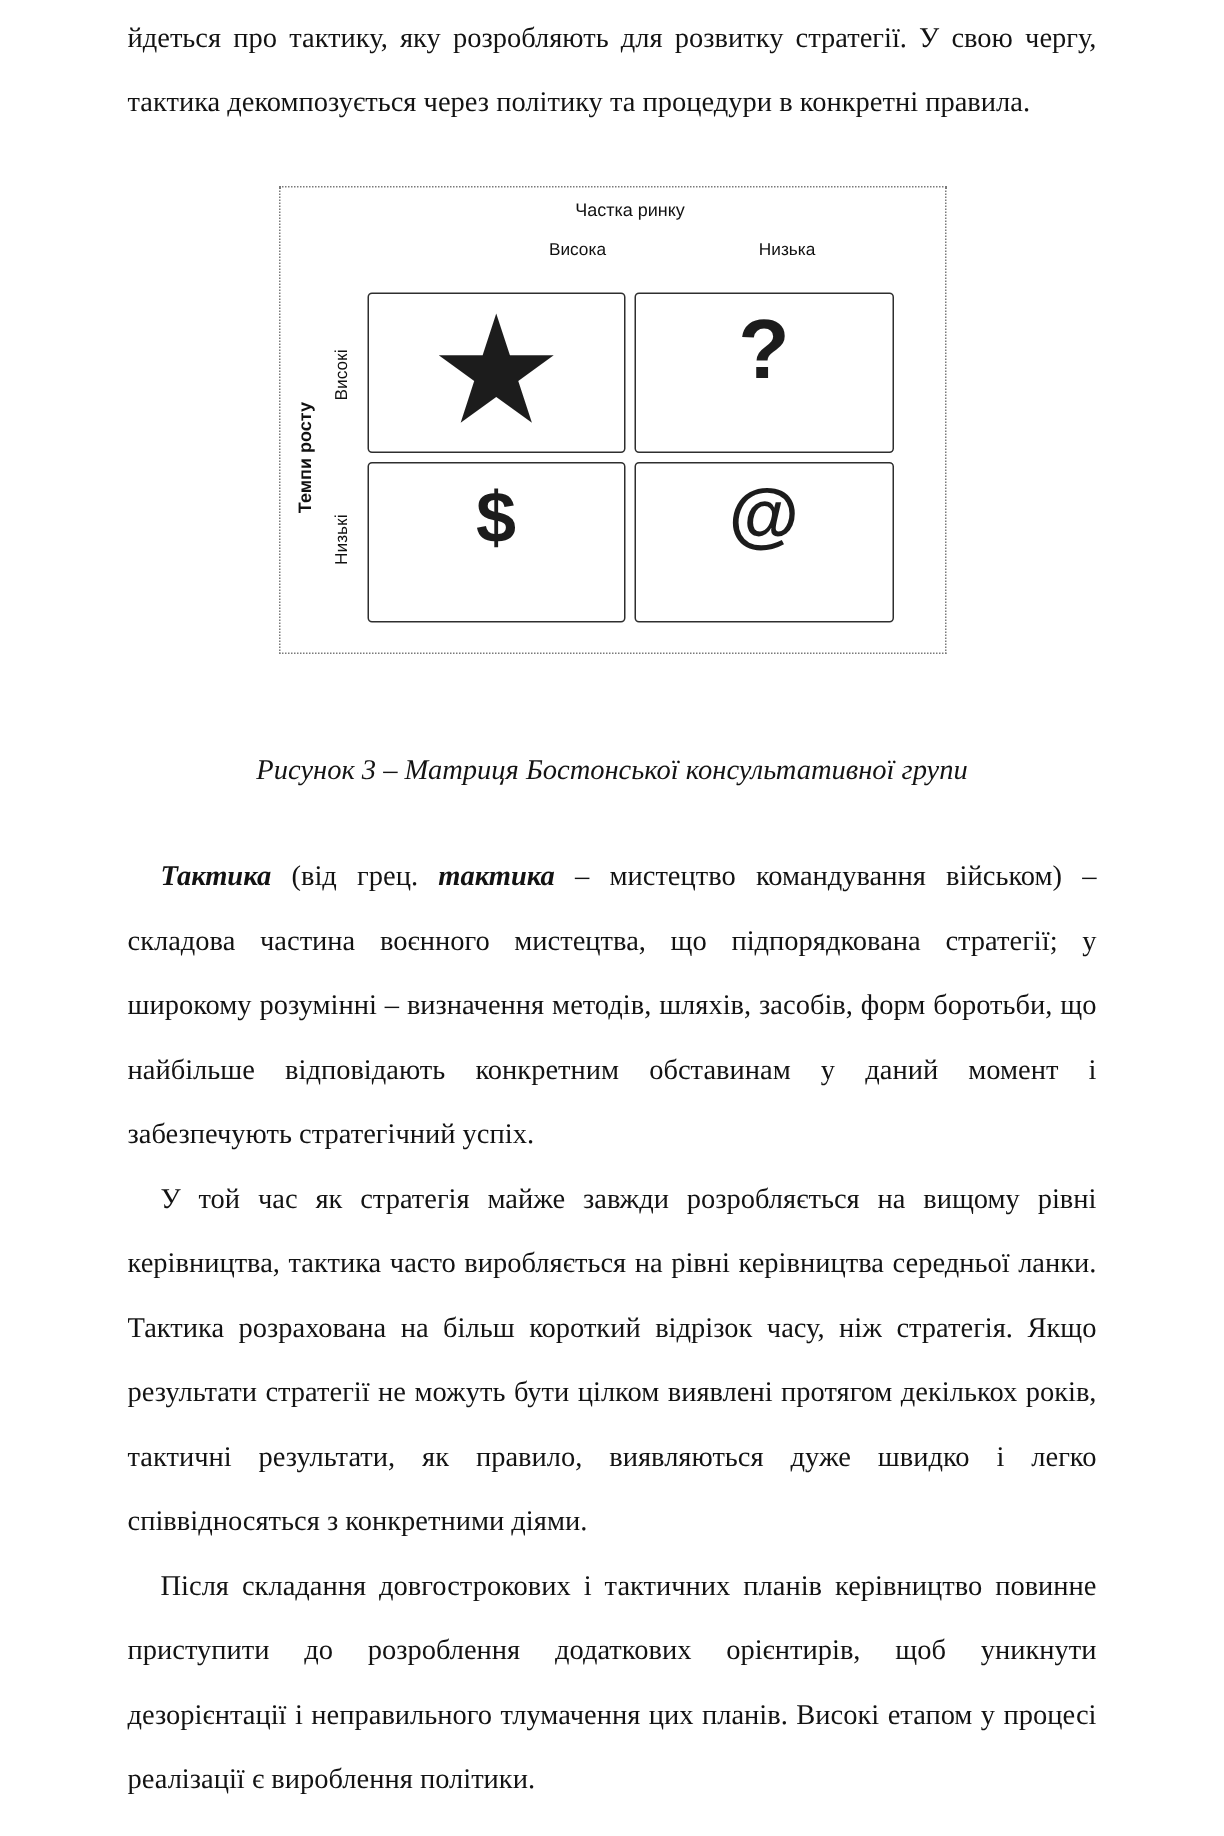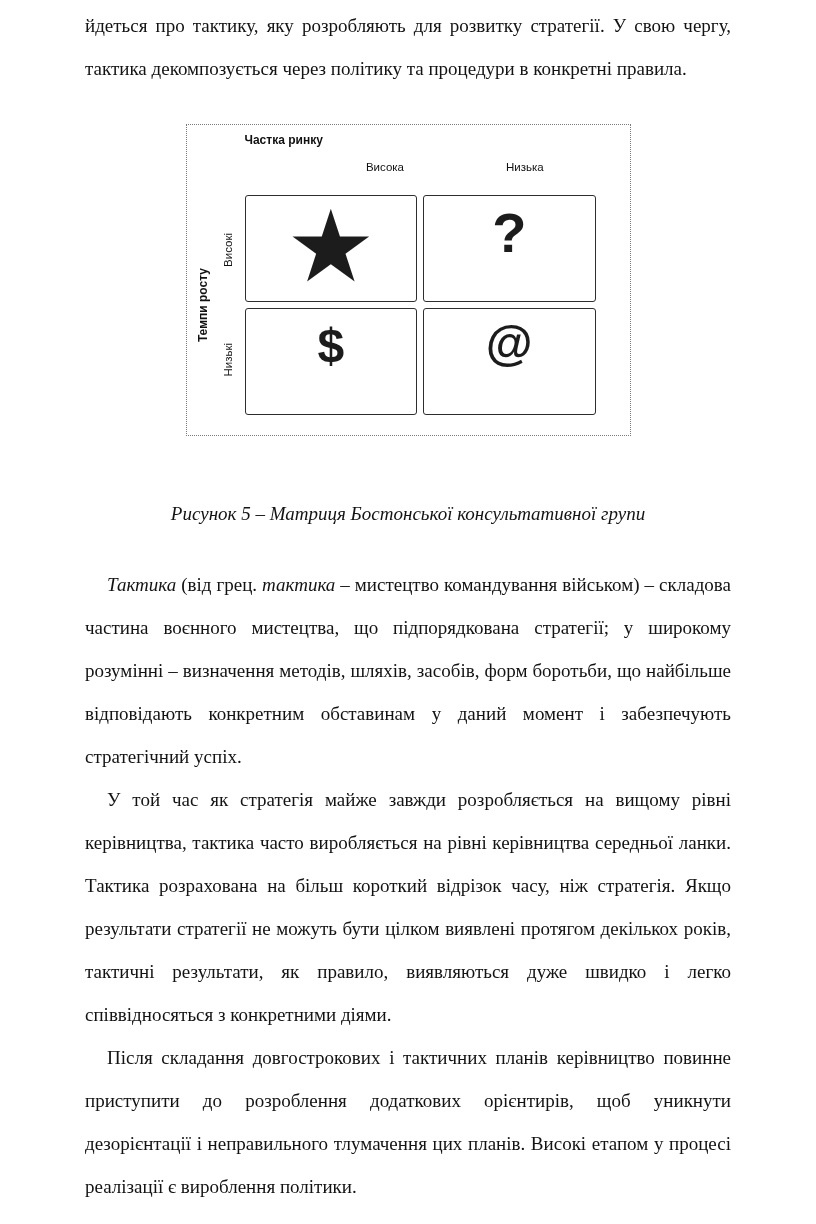--- a/index.html
+++ b/index.html
@@ -15,40 +15,40 @@
     font-size: 19px;
     line-height: 43px;
     color: #131313;
     padding: 4px 9px 0 9px;
   }
   .body-text {
     text-align: justify;
     text-indent: 22px;
   }
   .body-text.no-indent { text-indent: 0; }
-  .italic { font-style: italic; }
+  .italic { font-style: italic; font-weight: bold; }
 
   
   .figure-wrap { margin: 34px auto 0 auto; width: 445px; }
   .matrix-frame {
     width: 445px;
     height: 312px;
     border: 1px dotted #7a7a7a;
     background: #ffffff;
     padding: 8px 34px 20px 8px;
     display: flex;
     flex-direction: column;
     font-family: "Liberation Sans", sans-serif;
     color: #111;
   }
   .axis-offset { margin-left: 50px; }
   .matrix-title {
-    text-align: left;
+    text-align: center;
     font-size: 12px;
-    font-weight: bold;
+    font-weight: normal;
     line-height: 14px;
   }
   .col-labels {
     display: flex;
     margin-top: 14px;
     margin-bottom: 21px;
     font-size: 11.5px;
     line-height: 13px;
   }
   .col-label-left  { width: 50%; text-align: right; padding-right: 16px; }
@@ -156,21 +156,21 @@
           </div>
           <div class="qcell">
             <span class="sym sym-at">@</span>
           </div>
         </div>
       </div>
 
     </div>
   </div>
 
-  <p class="caption">Рисунок 5 – Матриця Бостонської консультативної групи</p>
+  <p class="caption">Рисунок 3 – Матриця Бостонської консультативної групи</p>
 
   <p class="body-text para-block"><span class="italic">Тактика</span><span> (від грец. </span><span class="italic">тактика</span><span> – мистецтво командування військом) – складова частина воєнного мистецтва, що підпорядкована стратегії; у широкому розумінні – визначення методів, шляхів, засобів, форм боротьби, що найбільше відповідають конкретним обставинам у даний момент і забезпечують стратегічний успіх.</span></p>
 
   <p class="body-text">У той час як стратегія майже завжди розробляється на вищому рівні керівництва, тактика часто виробляється на рівні керівництва середньої ланки. Тактика розрахована на більш короткий відрізок часу, ніж стратегія. Якщо результати стратегії не можуть бути цілком виявлені протягом декількох років, тактичні результати, як правило, виявляються дуже швидко і легко співвідносяться з конкретними діями.</p>
 
   <p class="body-text">Після складання довгострокових і тактичних планів керівництво повинне приступити до розроблення додаткових орієнтирів, щоб уникнути дезорієнтації і неправильного тлумачення цих планів. Високі етапом у процесі реалізації є вироблення політики.</p>
 
 </div>
 
 </body></html>

